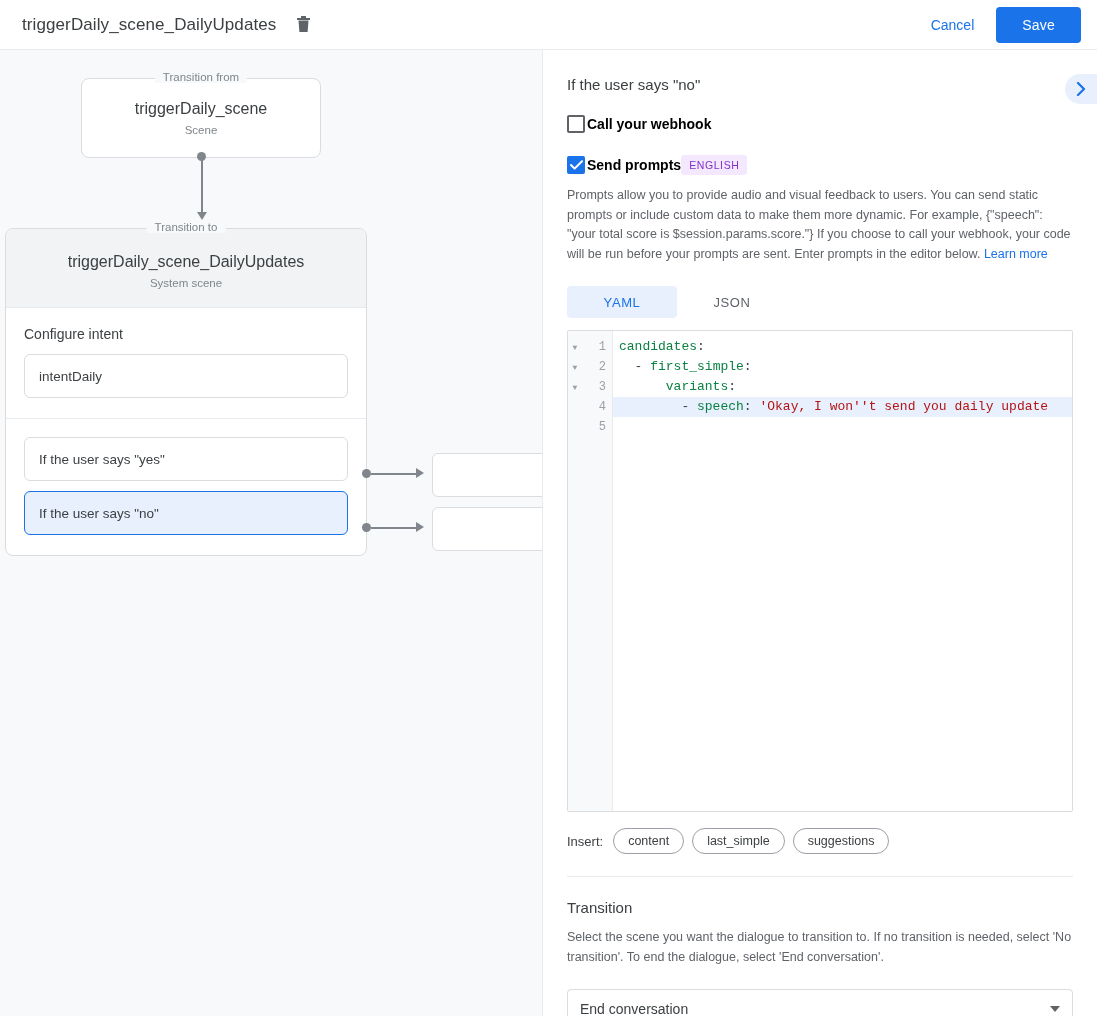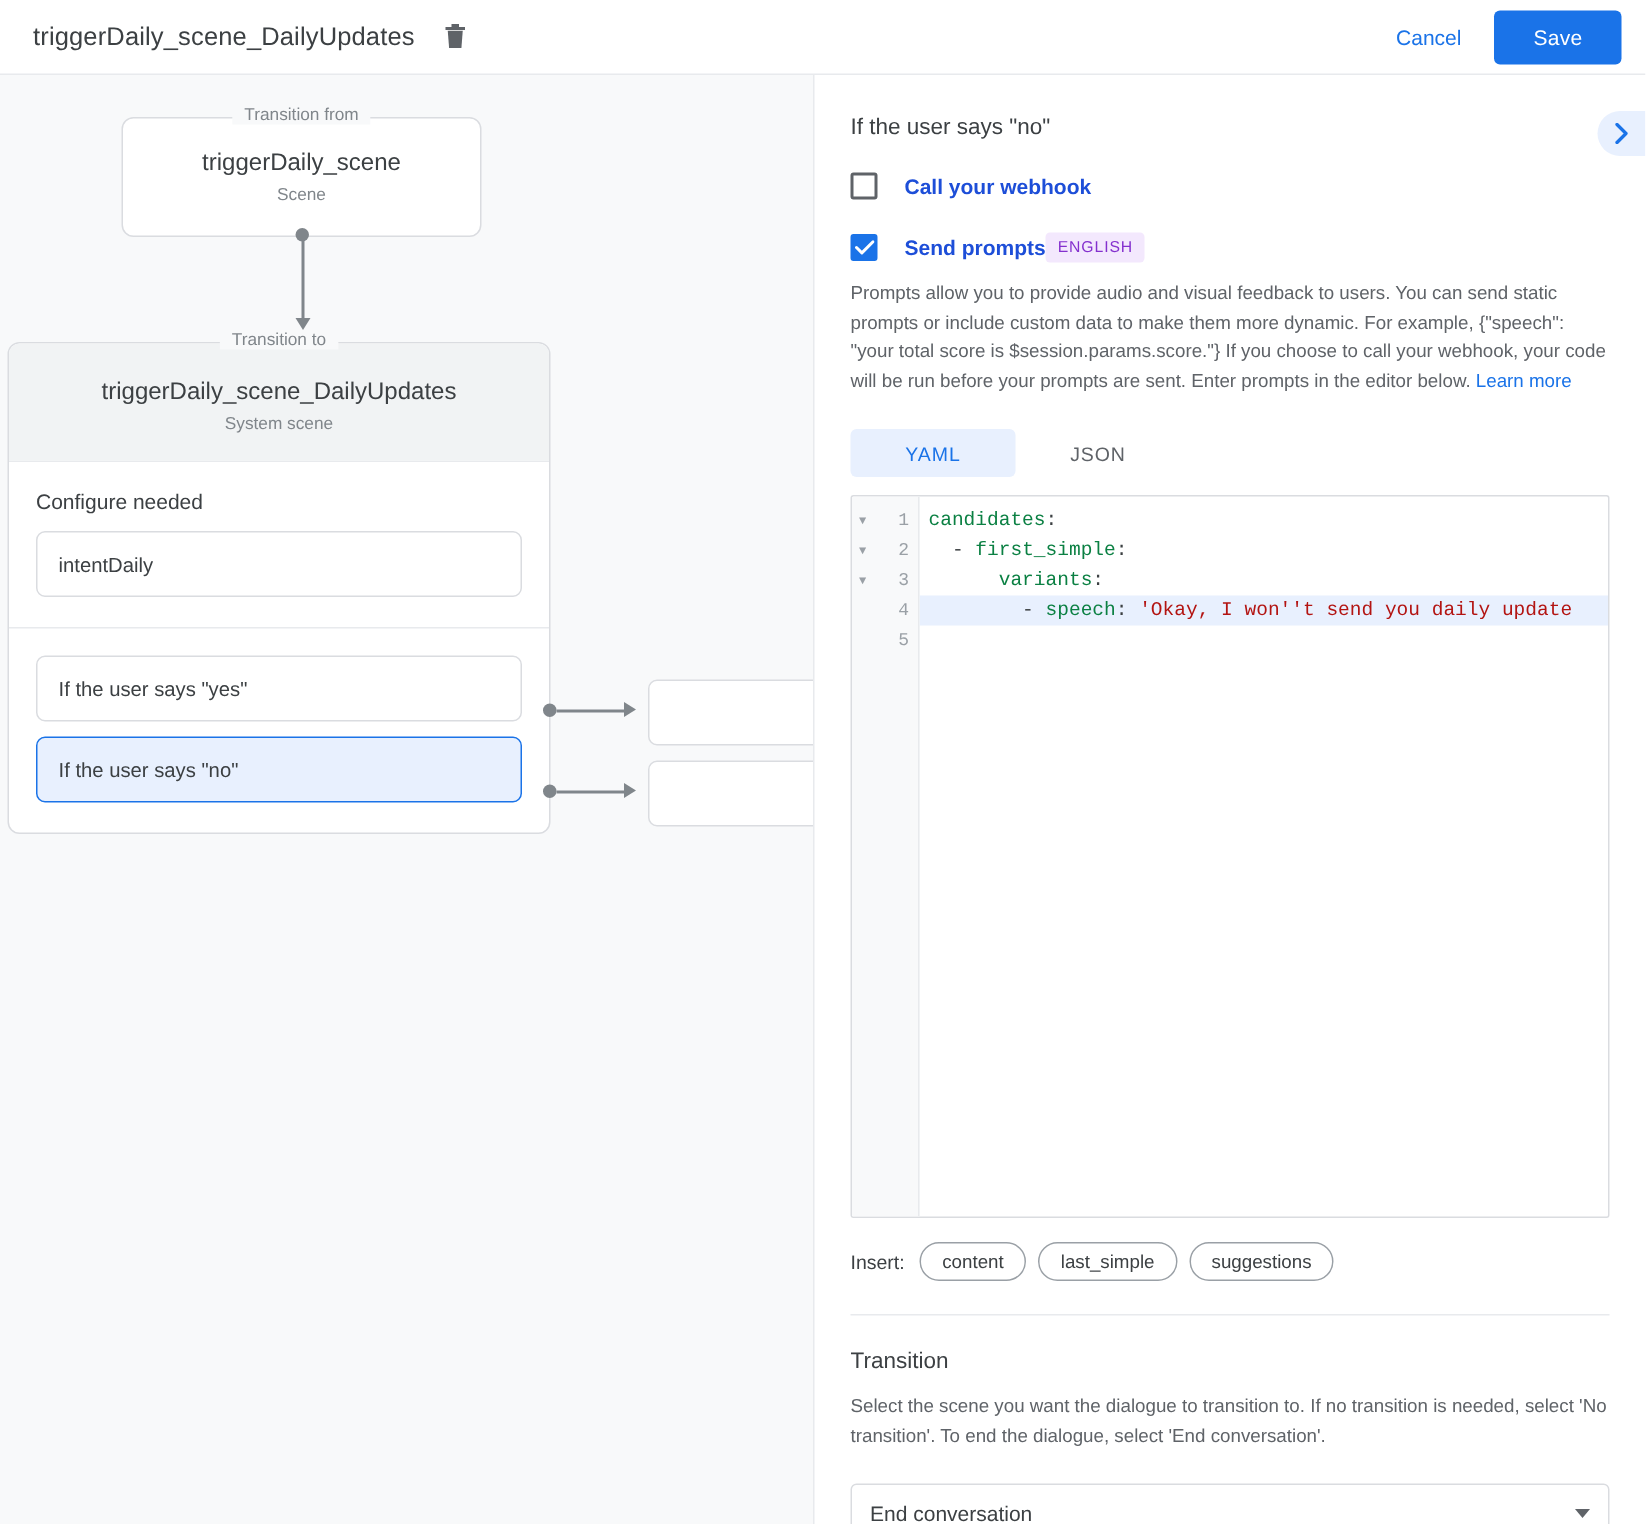--- a/index.html
+++ b/index.html
@@ -139,21 +139,21 @@
 
   .check-row { display: flex; align-items: center; margin-top: 22px; }
   .cbox {
     width: 18px; height: 18px; border: 2px solid #5f6368; border-radius: 2px;
     background: #fff; cursor: pointer; flex: 0 0 auto;
   }
   .cbox.checked {
     background: #1a73e8; border-color: #1a73e8;
     display: flex; align-items: center; justify-content: center;
   }
-  .check-label { margin-left: 18px; font-size: 14px; font-weight: bold; color: #1d4ed8; }
+  .check-label { margin-left: 2px; font-size: 14px; font-weight: bold; color: #000000; }
   .lang-badge {
     background: #f3e8fd; color: #8430ce;
     font-size: 10.5px; font-weight: 500; letter-spacing: .6px;
     padding: 4px 8px; border-radius: 3px;
   }
   .desc {
     margin-top: 11px; font-size: 12.5px; color: #5f6368; line-height: 1.56;
   }
   .desc a { color: #1a73e8; text-decoration: none; cursor: pointer; }
 
@@ -252,21 +252,21 @@
     <div class="arrow-down" style="left:197px; top:162px;"></div>
 
     <div id="node-to-card">
       <div id="node-to-header">
         <div class="fieldset-legend">Transition to</div>
         <div class="node-title">triggerDaily_scene_DailyUpdates</div>
         <div class="node-sub">System scene</div>
       </div>
 
       <div class="section">
-        <div class="section-label">Configure needed</div>
+        <div class="section-label">Configure intent</div>
         <div class="pill-box">intentDaily</div>
       </div>
 
       <div class="section">
         <div class="pill-box">If the user says "yes"</div>
         <div class="pill-box selected">If the user says "no"</div>
       </div>
     </div>
 
     <div class="stub-dot" style="left:362px; top:419px;"></div>

